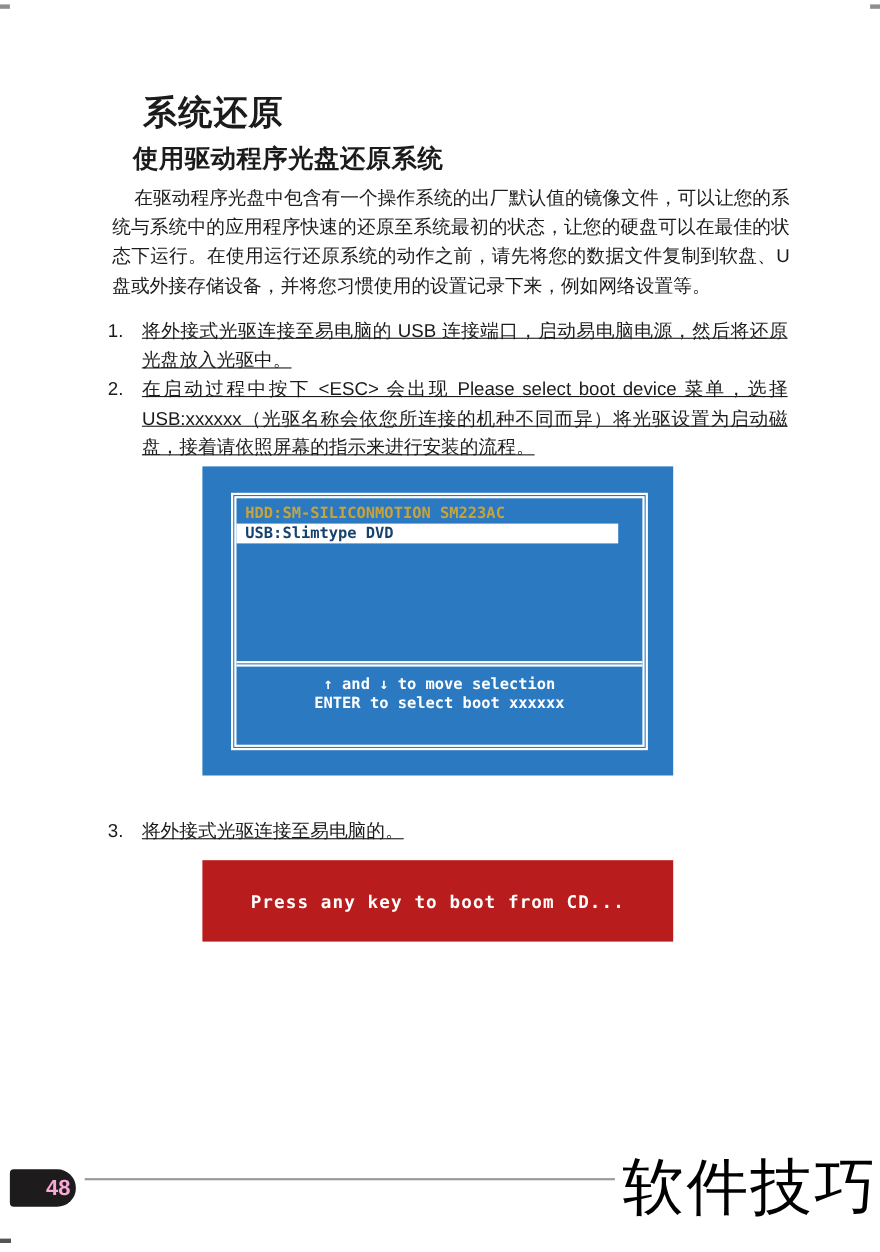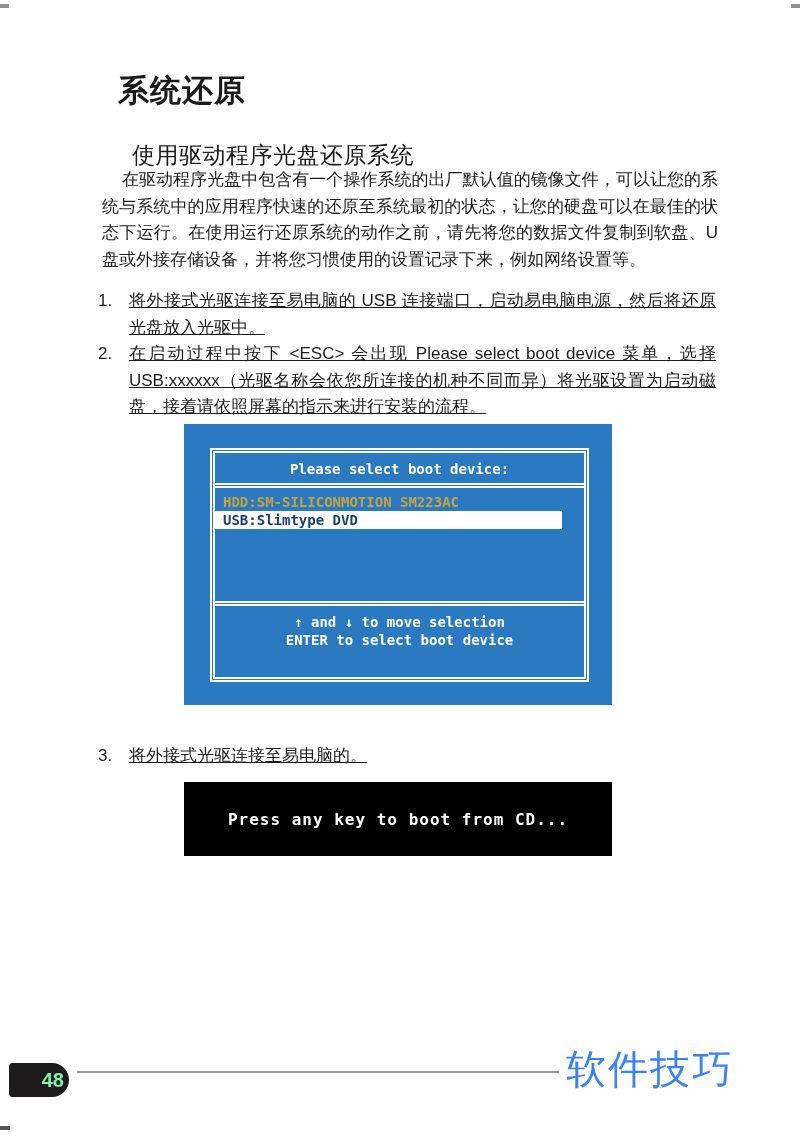--- a/index.html
+++ b/index.html
@@ -13,26 +13,26 @@
   }
   
   .crop{position:absolute;background:#8f8f8f;}
   .crop.tl{left:0;top:4px;width:9px;height:4px;}
   .crop.tr{right:0;top:4px;width:9px;height:4px;}
   .crop.bl{left:0;top:1126px;width:10px;height:4px;background:#555;}
 
   .title{
     position:absolute;left:118px;top:70px;
     font-size:31px;font-weight:600;letter-spacing:1px;
-    margin:0;
+    margin:12px;
   }
   .subtitle{
     position:absolute;left:116px;top:124px;
-    font-size:23px;font-weight:400;letter-spacing:0.5px;
-    margin:16px;
+    font-size:23px;font-weight:700;letter-spacing:0.5px;
+    margin:5px;
   }
   .intro{
     position:absolute;left:98px;top:163px;width:616px;
     font-size:17px;line-height:26.5px;
     text-align:justify;text-indent:20px;
     margin:4px;
   }
   .step{
     position:absolute;left:98px;width:618px;
     display:flex;
@@ -80,45 +80,45 @@
     border-top:5px double #ffffff;
     text-align:center;
     padding:7px 0 28px 0;
     line-height:18px;
   }
 
   
   .terminal{
     position:absolute;left:184px;top:782px;
     width:428px;height:74px;
-    background:#000000;
+    background:#b91c1c;
     display:flex;align-items:center;justify-content:center;
     font-family:"DejaVu Sans Mono","Liberation Mono",monospace;
     font-weight:bold;font-size:16px;letter-spacing:1px;
     color:#ffffff;
   }
 
   
   .page-tab{
     position:absolute;left:9px;top:1063px;
     width:60px;height:34px;
     background:#1d1b1b;
     border-radius:4px 19px 19px 4px;
-    color:#86efac;font-weight:bold;font-size:20px;
+    color:#f9a8d4;font-weight:bold;font-size:20px;
     line-height:34px;text-align:right;
     padding-right:5px;box-sizing:border-box;
   }
   .footer-rule{
     position:absolute;left:77px;top:1071px;
     width:482px;height:2px;background:#9a9a9a;
   }
   .watermark{
     position:absolute;left:566px;top:1042px;
-    font-size:40px;letter-spacing:2px;
-    color:#3b82f6;font-weight:400;
+    font-size:56px;letter-spacing:2px;
+    color:#000000;font-weight:400;
     white-space:nowrap;
   }
 </style>
 </head>
 <body>
 
 <div class="page">
 
   <div class="crop tl"></div>
   <div class="crop tr"></div>
@@ -134,28 +134,27 @@
     <span class="txt">将外接式光驱连接至易电脑的 USB 连接端口，启动易电脑电源，然后将还原光盘放入光驱中。</span>
   </div>
 
   <div class="step step2">
     <span class="num">2.</span>
     <span class="txt">在启动过程中按下 &lt;ESC&gt; 会出现 Please select boot device 菜单，选择 USB:xxxxxx（光驱名称会依您所连接的机种不同而异）将光驱设置为启动磁盘，接着请依照屏幕的指示来进行安装的流程。</span>
   </div>
 
   <div class="boot-screen">
     <div class="boot-box">
-      <div class="boot-header">Please select boot device:</div>
       <div class="boot-list">
         <div class="boot-item hdd">HDD:SM-SILICONMOTION SM223AC</div>
         <div class="boot-item selected">USB:Slimtype DVD</div>
       </div>
       <div class="boot-footer">
         <div>↑ and ↓ to move selection</div>
-        <div>ENTER to select boot device</div>
+        <div>ENTER to select boot xxxxxx</div>
       </div>
     </div>
   </div>
 
   <div class="step step3">
     <span class="num">3.</span>
     <span class="txt">将外接式光驱连接至易电脑的。</span>
   </div>
 
   <div class="terminal">

